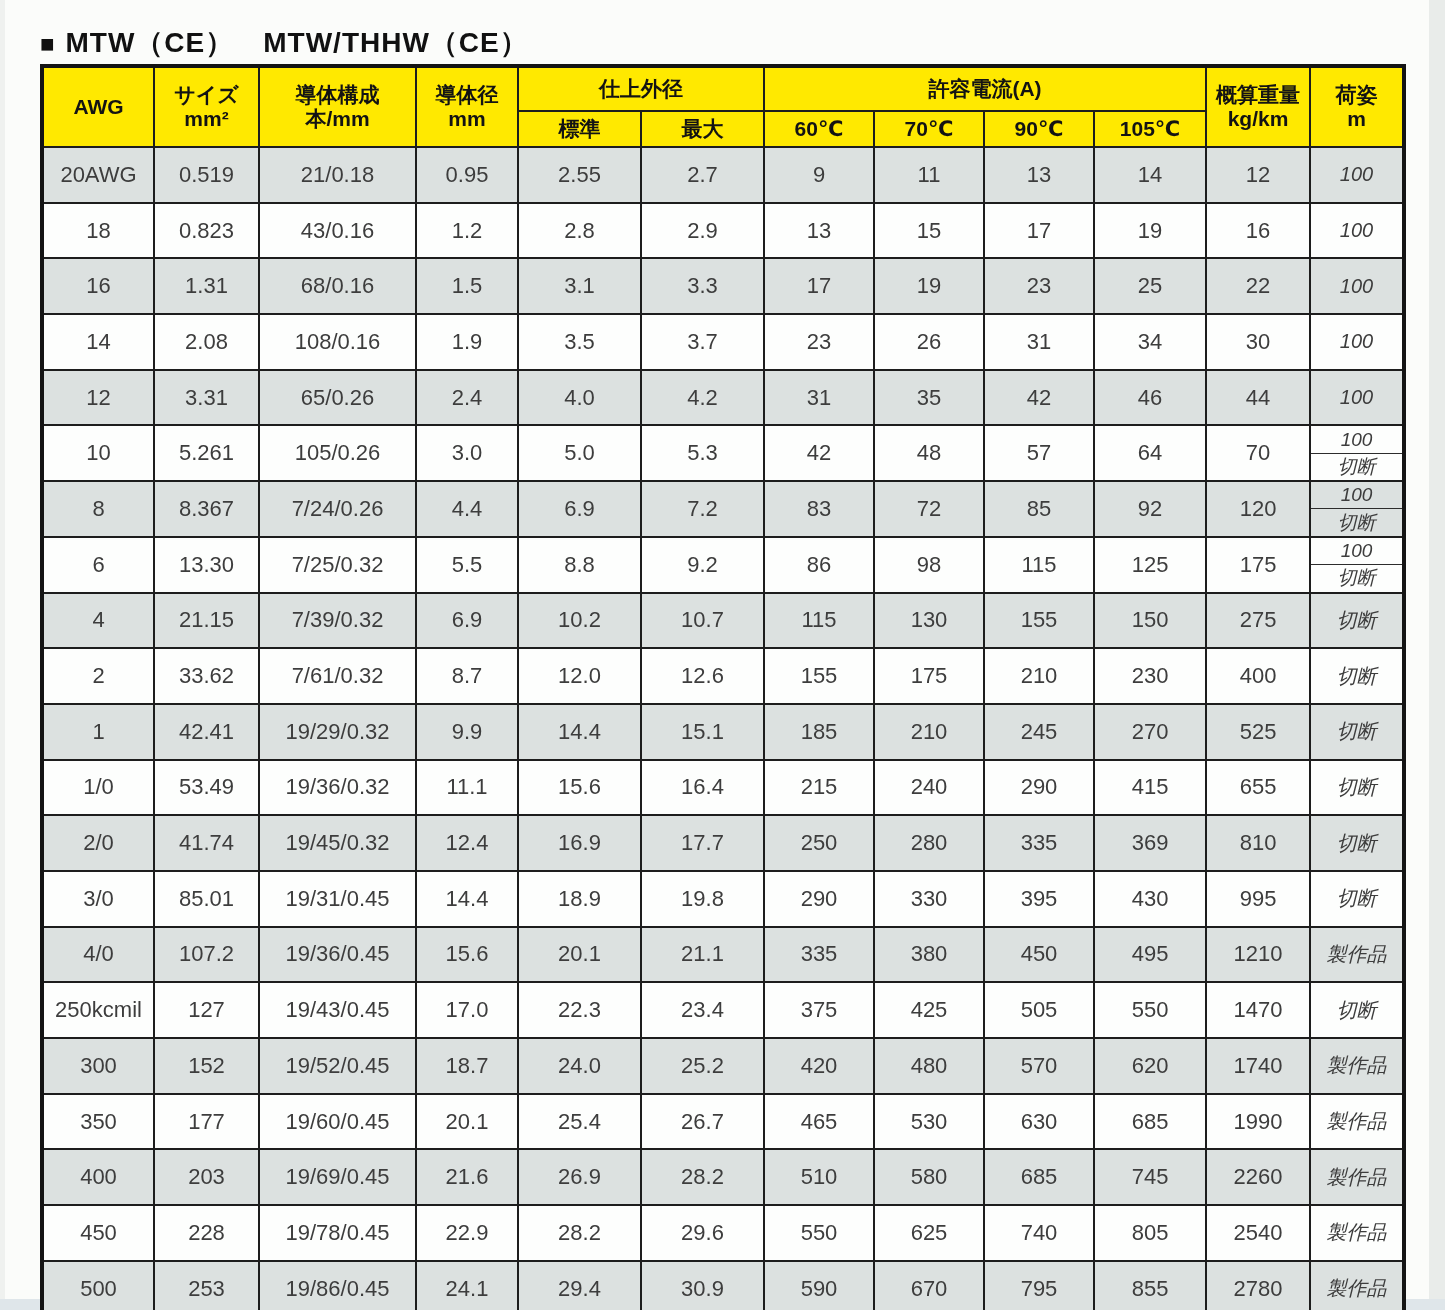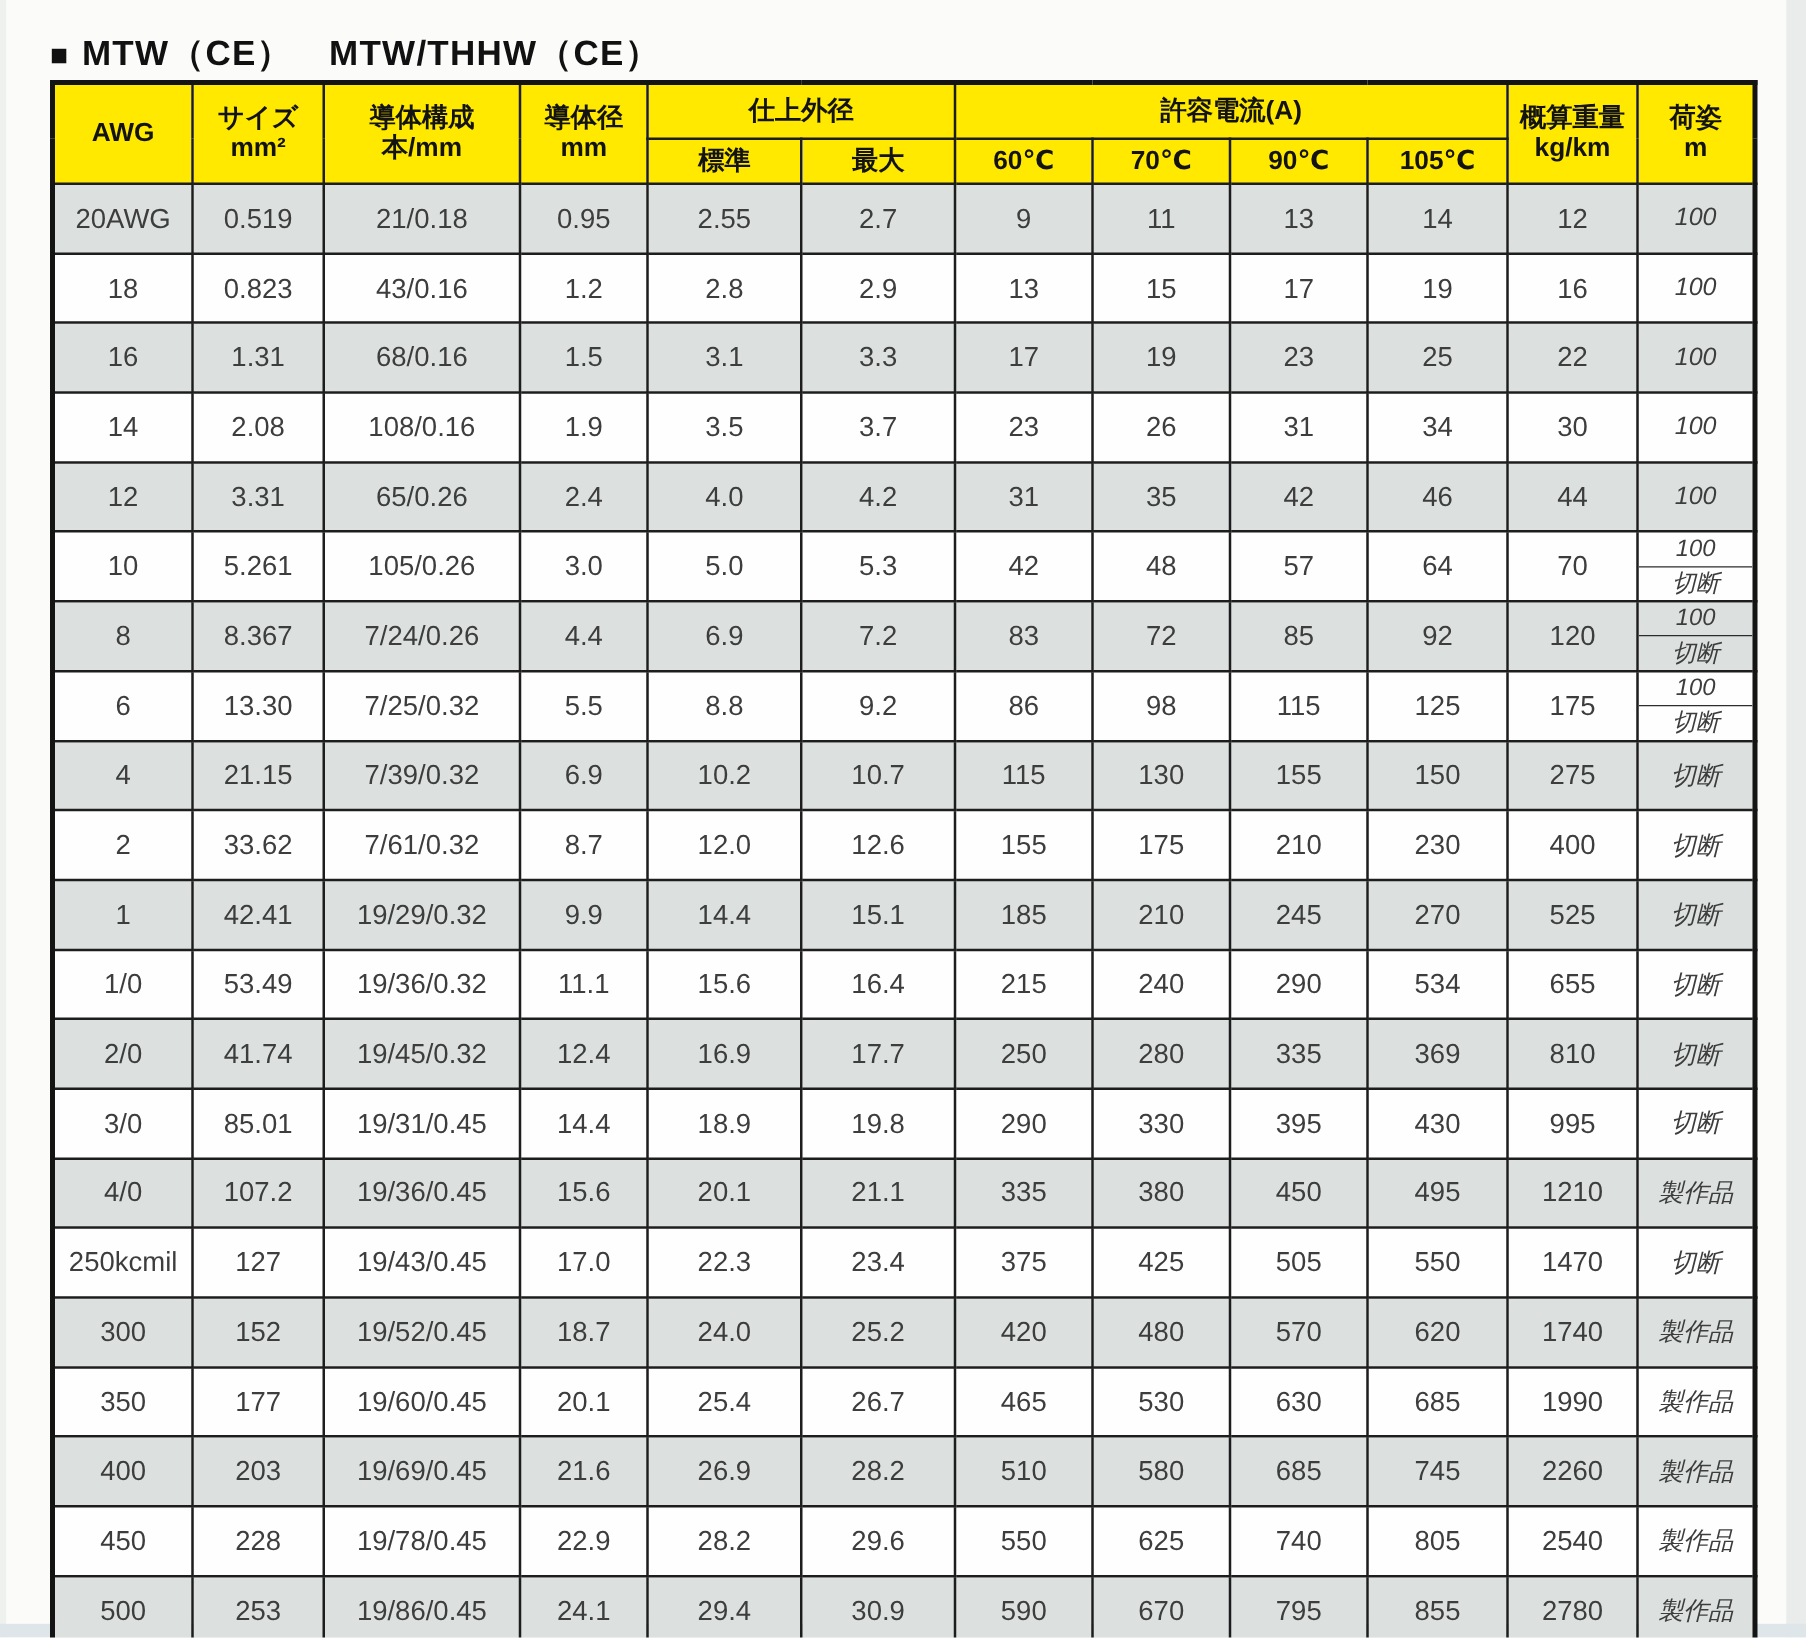--- a/index.html
+++ b/index.html
@@ -290,21 +290,21 @@
       <tr>
         <td>1/0</td>
         <td>53.49</td>
         <td>19/36/0.32</td>
         <td>11.1</td>
         <td>15.6</td>
         <td>16.4</td>
         <td>215</td>
         <td>240</td>
         <td>290</td>
-        <td>534</td>
+        <td>415</td>
         <td>655</td>
         <td class="packing">切断</td>
       </tr>
       <tr class="stripe">
         <td>2/0</td>
         <td>41.74</td>
         <td>19/45/0.32</td>
         <td>12.4</td>
         <td>16.9</td>
         <td>17.7</td>

